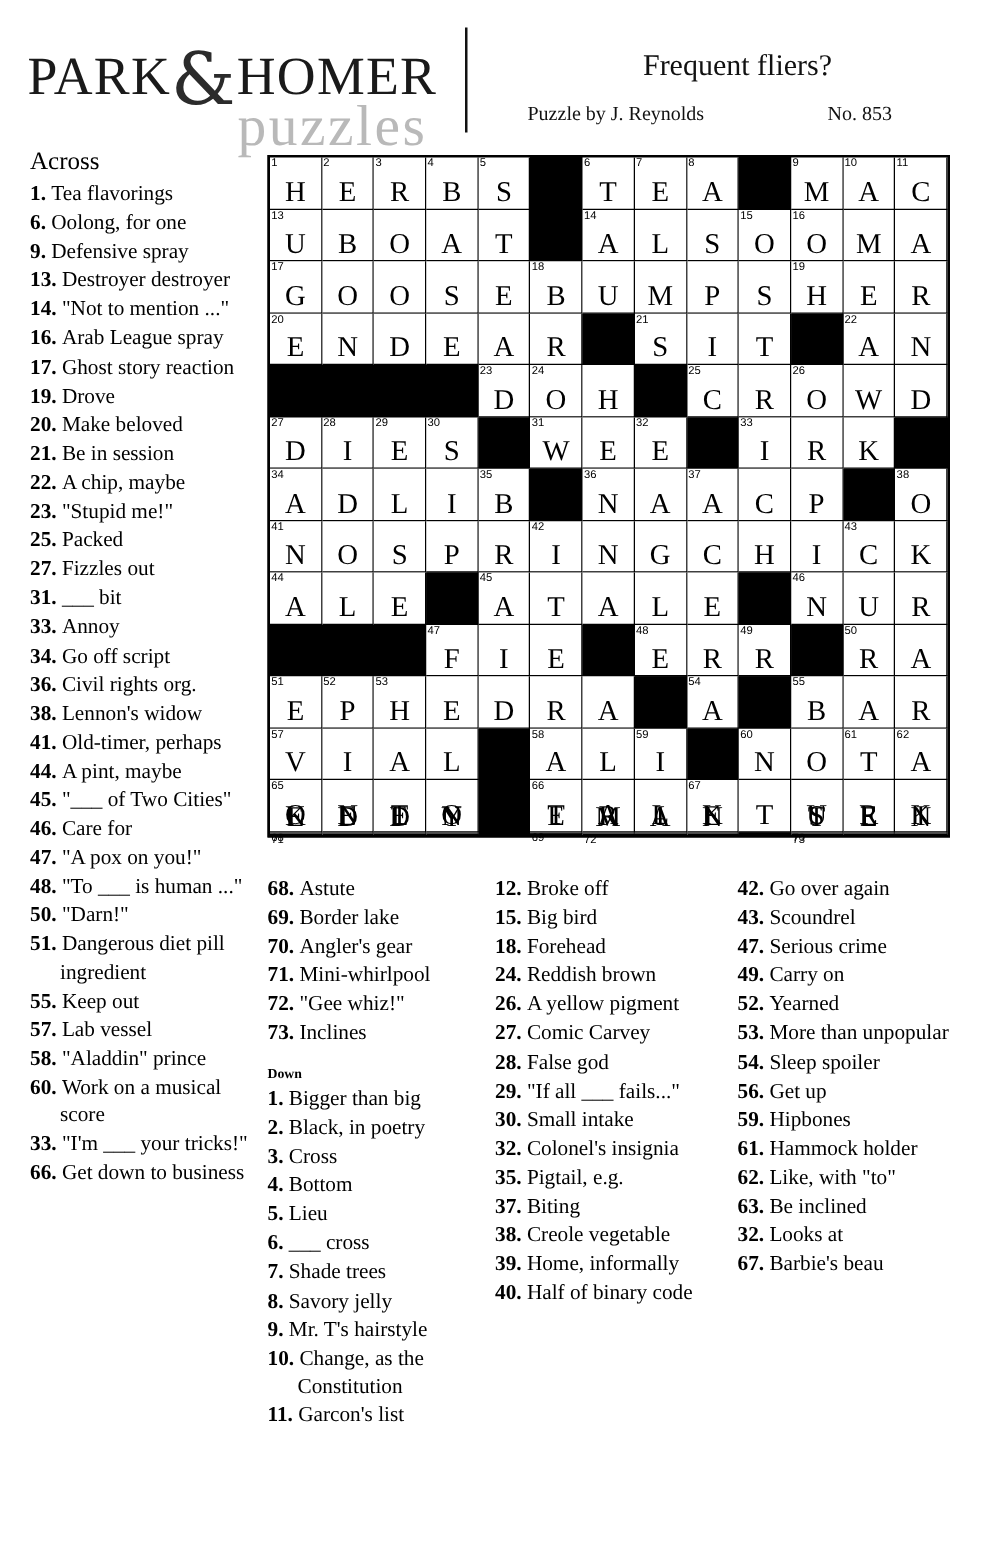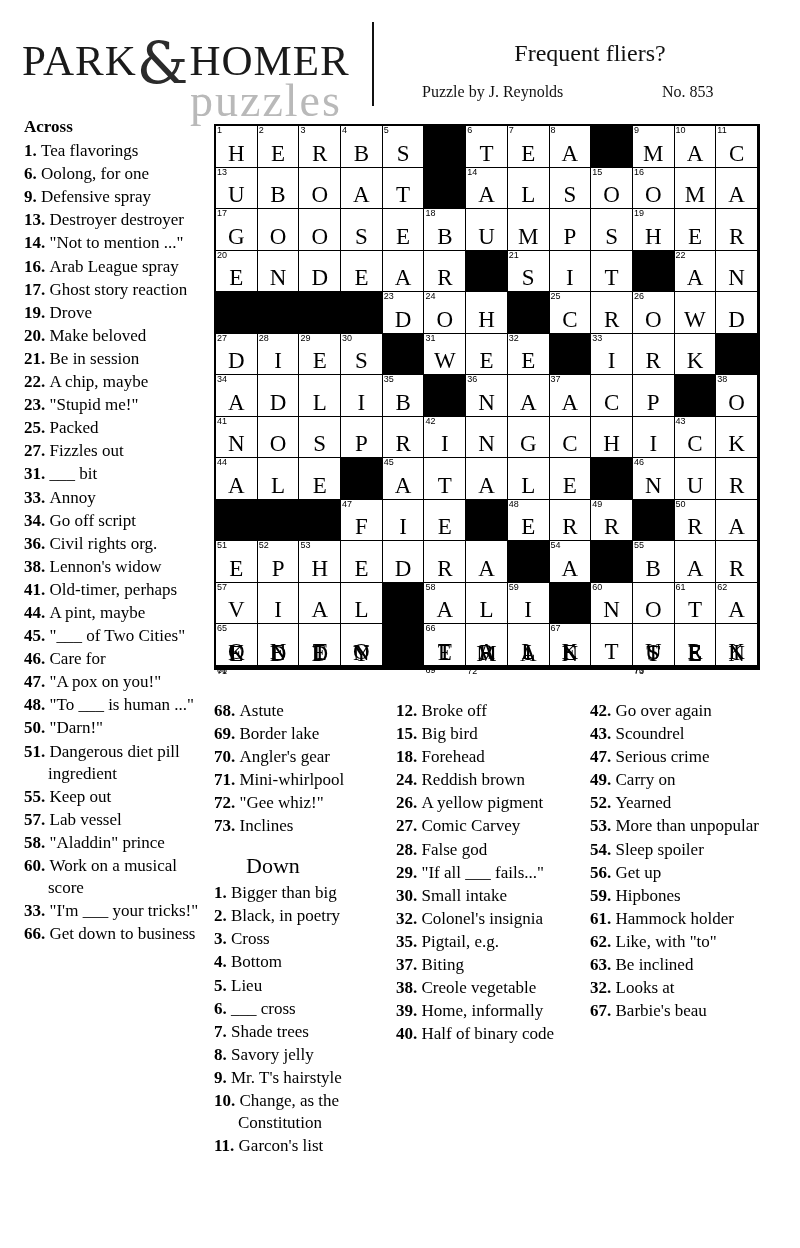--- a/index.html
+++ b/index.html
@@ -85,34 +85,34 @@
   .cell .let{
     position:absolute;left:0;right:0;bottom:1px;
     text-align:center;
     font-size:23px;
     font-family:"Liberation Serif", serif;
     line-height:25px;
   }
 
   
   .clue-col{position:absolute;font-size:17px;line-height:1.3;}
-  .clue-head{font-weight:bold;font-size:17px;margin-bottom:2px;}
+  .clue-head{font-weight:normal;font-size:20px;margin-bottom:2px;}
   .clue{
     margin-bottom:1px;
     padding-left:24px;
     text-indent:-24px;
   }
   .clue b{font-weight:bold;}
 
   #col-left{left:24px;top:116px;width:180px;}
   #col-2{left:214px;top:700px;width:160px;}
   #col-3{left:396px;top:700px;width:180px;}
   #col-4{left:590px;top:700px;width:200px;}
 
-  .down-head{font-weight:normal;font-size:22px;margin-top:14px;margin-bottom:2px;margin-left:32px;}
+  .down-head{font-weight:bold;font-size:11px;margin-top:14px;margin-bottom:2px;}
 </style>
 </head>
 <body>
 
 <div class="page">
 
   <div class="header">
     <div class="logo">
       <div class="logo-main">
         <span>PARK</span><span class="logo-amp">&amp;</span><span>HOMER</span>

